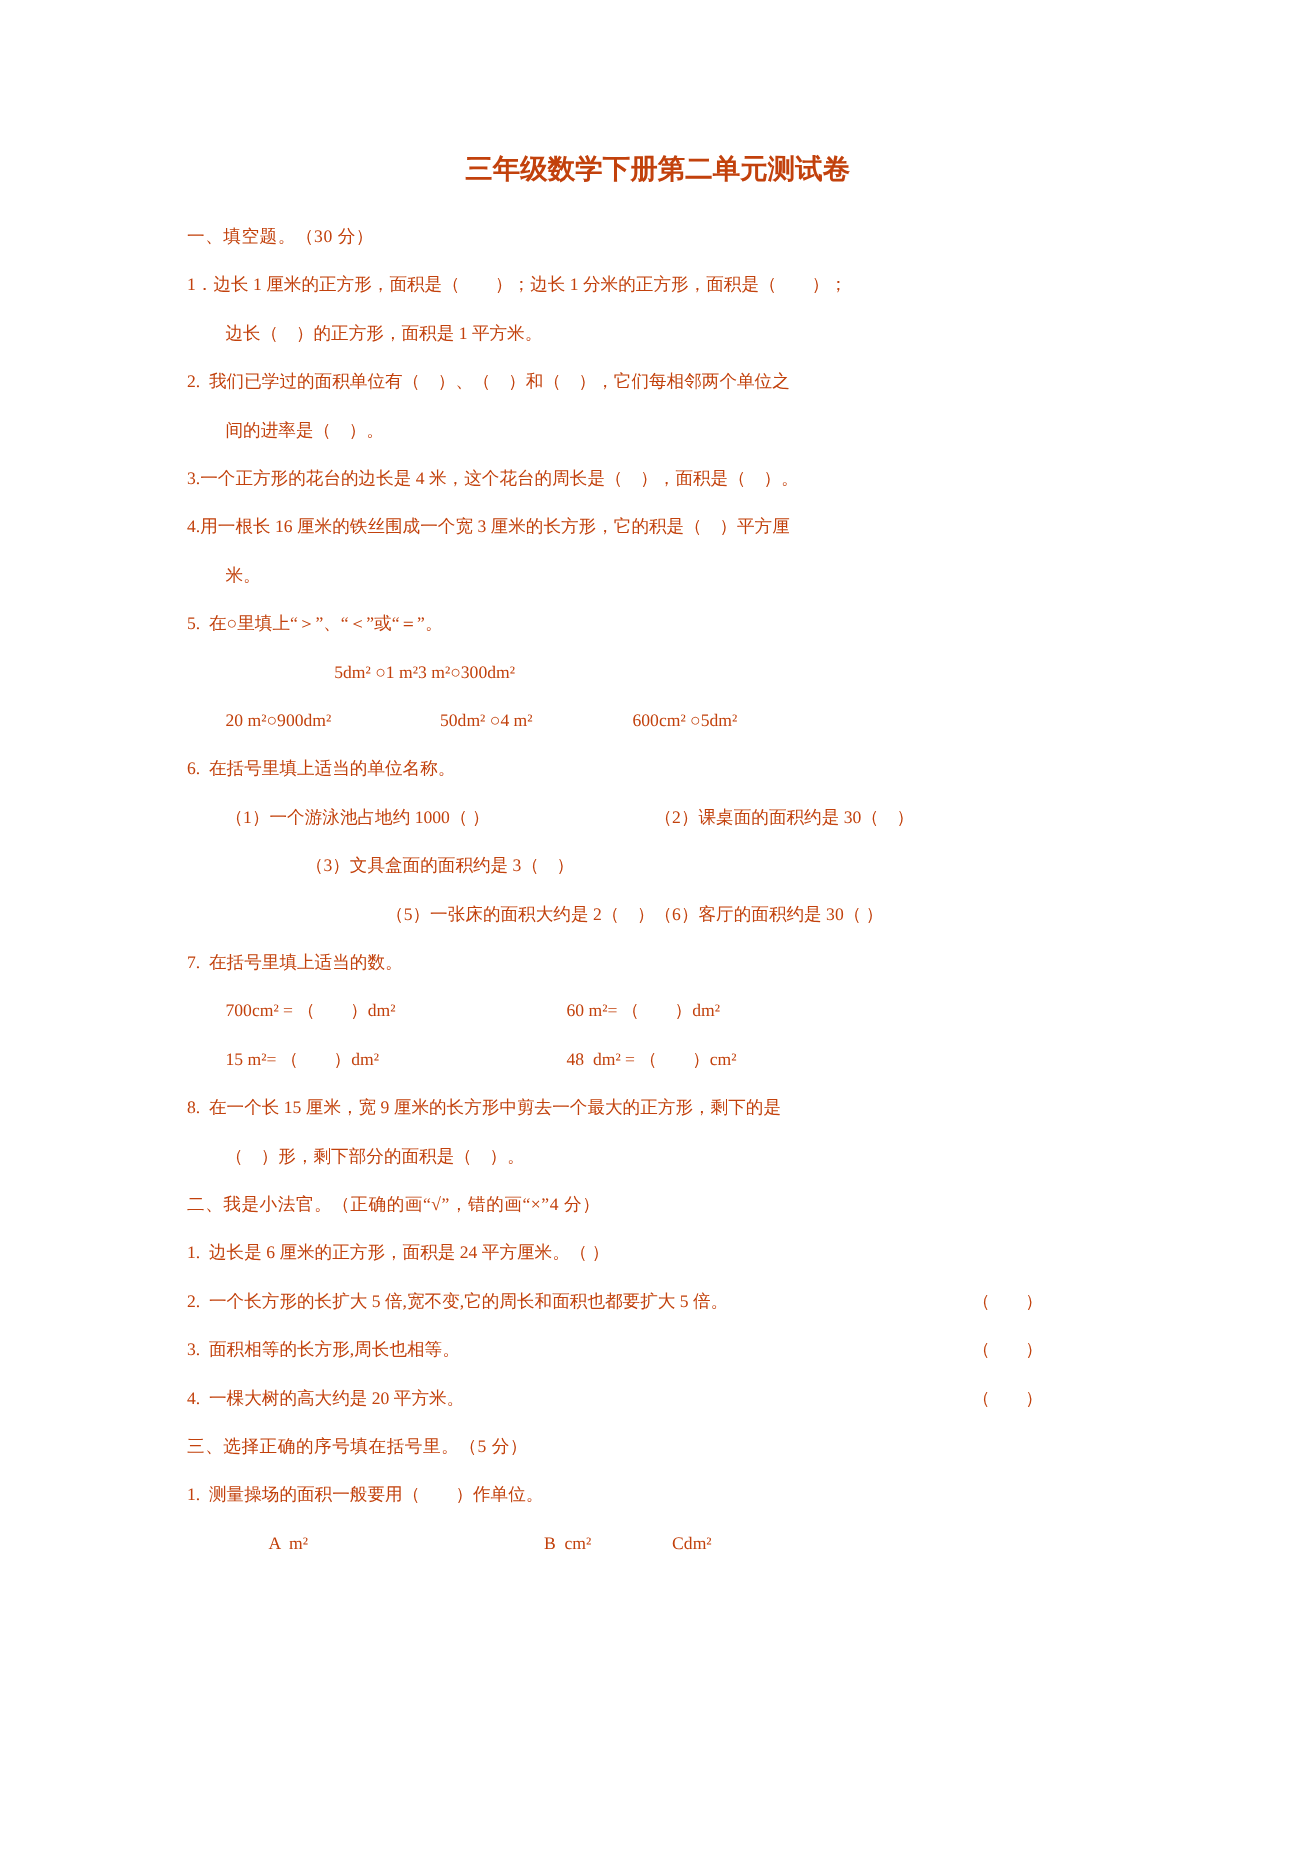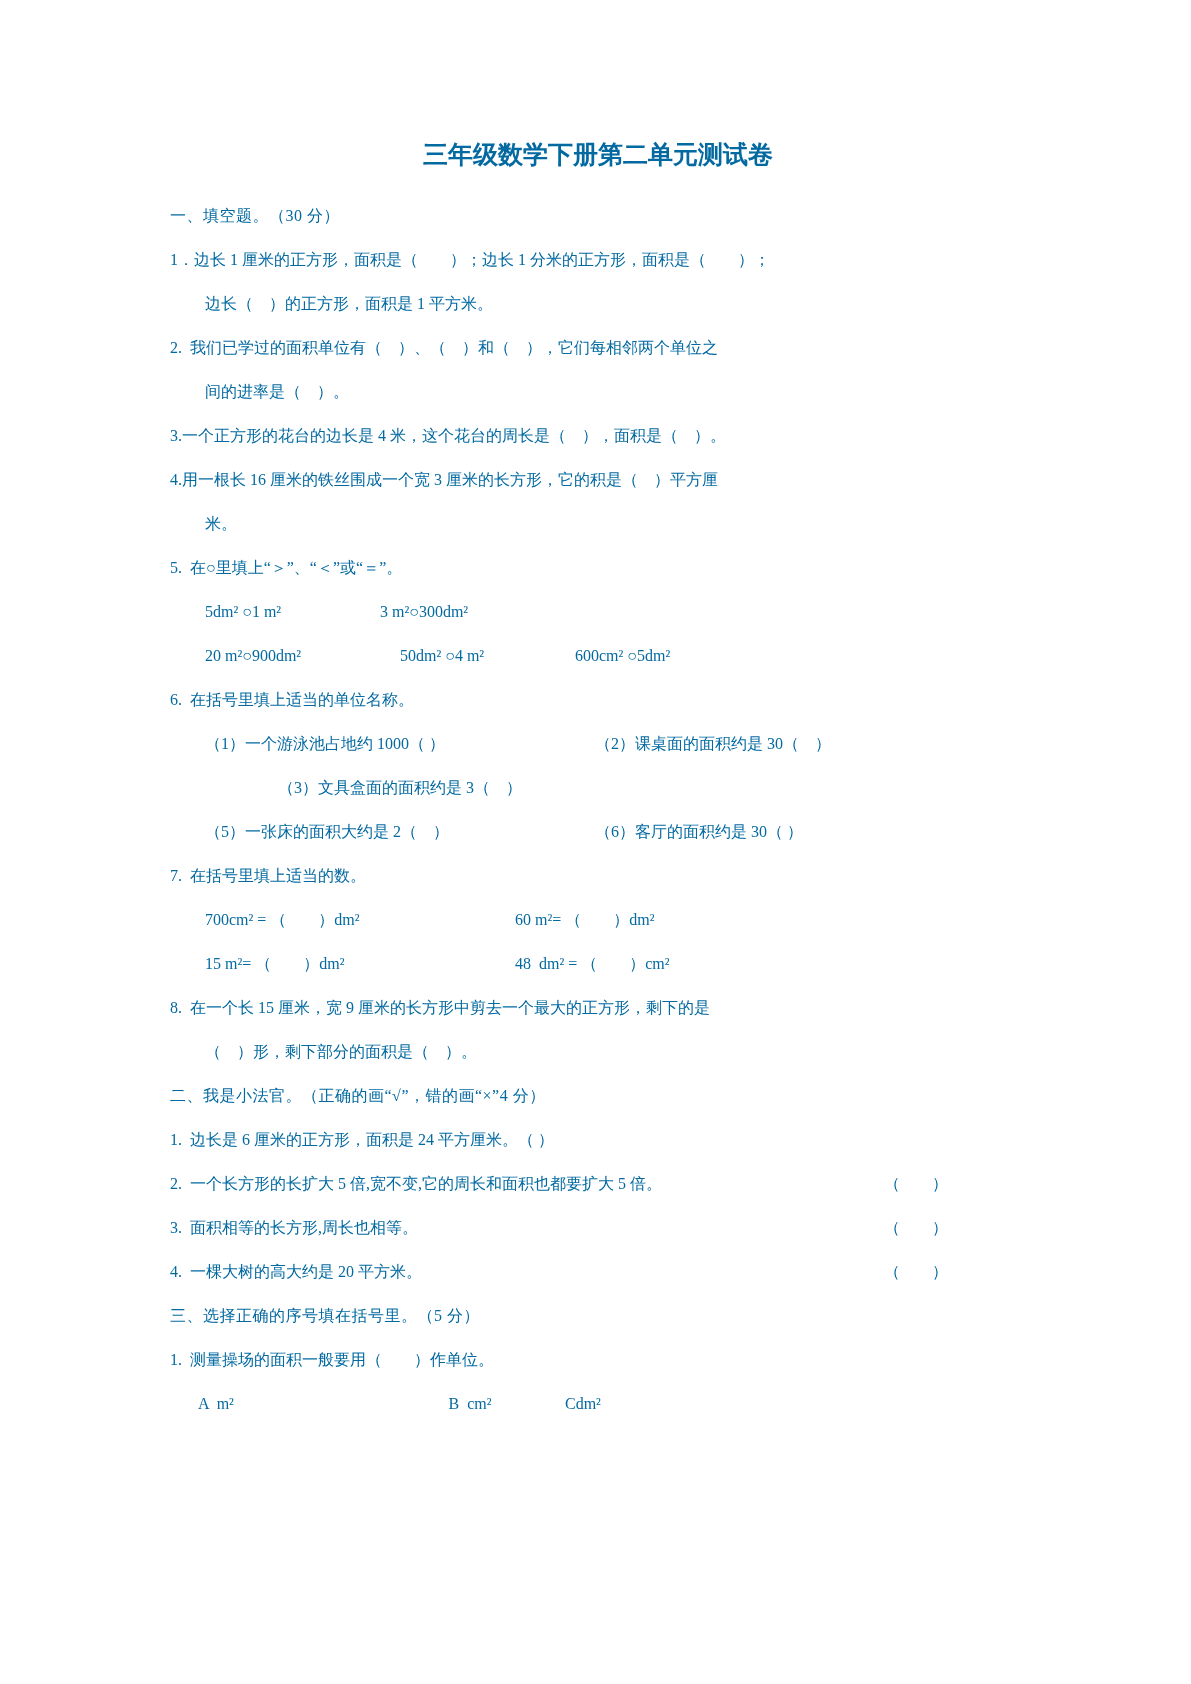--- a/index.html
+++ b/index.html
@@ -7,21 +7,21 @@
     padding: 0;
     background: #e8e8e8;
   }
   .page {
     position: relative;
     width: 1191px;
     height: 1684px;
     margin: 0 auto;
     background: #ffffff;
     font-family: "Liberation Serif", "DejaVu Serif", serif;
-    color: #0369a1;
+    color: #c2410c;
     overflow: hidden;
   }
   .content {
     position: absolute;
     left: 170px;
     top: 138px;
     width: 856px;
   }
   .doc-title {
     text-align: center;
@@ -59,34 +59,34 @@
     <div id="lines-container">
         <div class="line heading">一、填空题。（30 分）</div>
         <div class="line">1．边长 1 厘米的正方形，面积是（　　）；边长 1 分米的正方形，面积是（　　）；</div>
         <div class="line indent1">边长（　）的正方形，面积是 1 平方米。</div>
         <div class="line">2.  我们已学过的面积单位有（　）、（　）和（　），它们每相邻两个单位之</div>
         <div class="line indent1">间的进率是（　）。</div>
         <div class="line">3.一个正方形的花台的边长是 4 米，这个花台的周长是（　），面积是（　）。</div>
         <div class="line">4.用一根长 16 厘米的铁丝围成一个宽 3 厘米的长方形，它的积是（　）平方厘</div>
         <div class="line indent1">米。</div>
         <div class="line">5.  在○里填上“＞”、“＜”或“＝”。</div>
-        <div class="line cols"><span class="cell" style="width: 175px;">5dm² ○1 m²</span><span class="cell">3 m²○300dm²</span></div>
+        <div class="line cols"><span class="cell" style="width: 175px; text-align: right;">5dm² ○1 m²</span><span class="cell">3 m²○300dm²</span></div>
         <div class="line cols"><span class="cell" style="width: 195px;">20 m²○900dm²</span><span class="cell" style="width: 175px;">50dm² ○4 m²</span><span class="cell">600cm² ○5dm²</span></div>
         <div class="line">6.  在括号里填上适当的单位名称。</div>
         <div class="line cols"><span class="cell" style="width: 390px;">（1）一个游泳池占地约 1000（ ）</span><span class="cell">（2）课桌面的面积约是 30（　）</span></div>
         <div class="line cols"><span class="cell" style="width: 390px; text-align: center;">（3）文具盒面的面积约是 3（　）</span></div>
-        <div class="line cols"><span class="cell" style="width: 390px;">（5）一张床的面积大约是 2（　）</span><span class="cell">（6）客厅的面积约是 30（ ）</span></div>
+        <div class="line cols"><span class="cell" style="width: 390px; text-align: right;">（5）一张床的面积大约是 2（　）</span><span class="cell">（6）客厅的面积约是 30（ ）</span></div>
         <div class="line">7.  在括号里填上适当的数。</div>
         <div class="line cols"><span class="cell" style="width: 310px;">700cm² = （　　）dm²</span><span class="cell">60 m²= （　　）dm²</span></div>
         <div class="line cols"><span class="cell" style="width: 310px;">15 m²= （　　）dm²</span><span class="cell">48  dm² = （　　）cm²</span></div>
         <div class="line">8.  在一个长 15 厘米，宽 9 厘米的长方形中剪去一个最大的正方形，剩下的是</div>
         <div class="line indent1">（　）形，剩下部分的面积是（　）。</div>
         <div class="line heading">二、我是小法官。（正确的画“√”，错的画“×”4 分）</div>
         <div class="line">1.  边长是 6 厘米的正方形，面积是 24 平方厘米。（ ）</div>
         <div class="line split"><span class="cell">2.  一个长方形的长扩大 5 倍,宽不变,它的周长和面积也都要扩大 5 倍。</span><span class="cell">（　　）</span></div>
         <div class="line split"><span class="cell">3.  面积相等的长方形,周长也相等。</span><span class="cell">（　　）</span></div>
         <div class="line split"><span class="cell">4.  一棵大树的高大约是 20 平方米。</span><span class="cell">（　　）</span></div>
         <div class="line heading">三、选择正确的序号填在括号里。（5 分）</div>
         <div class="line">1.  测量操场的面积一般要用（　　）作单位。</div>
-        <div class="line cols option-row"><span class="cell" style="width: 177px;">A  m²</span><span class="cell" style="width: 190px; text-align: center;">B  cm²</span><span class="cell">Cdm²</span></div>
+        <div class="line cols option-row"><span class="cell" style="width: 177px; margin-left: 46px;">A  m²</span><span class="cell" style="width: 190px; text-align: center;">B  cm²</span><span class="cell">Cdm²</span></div>
       </div>
   </div>
 </div>
 
 </body></html>

